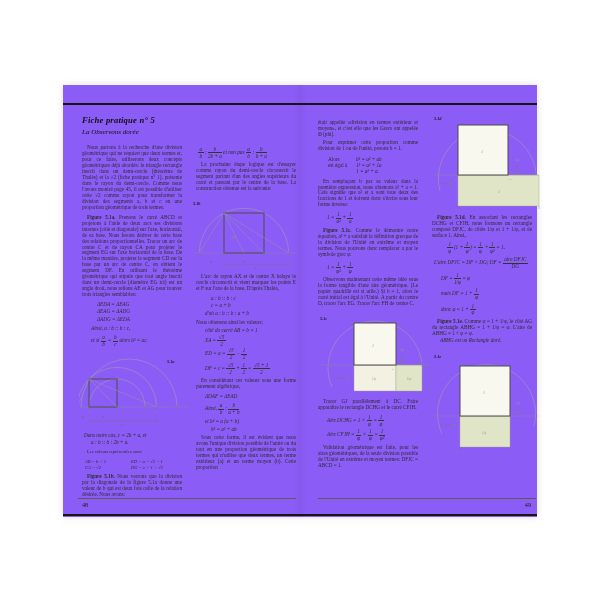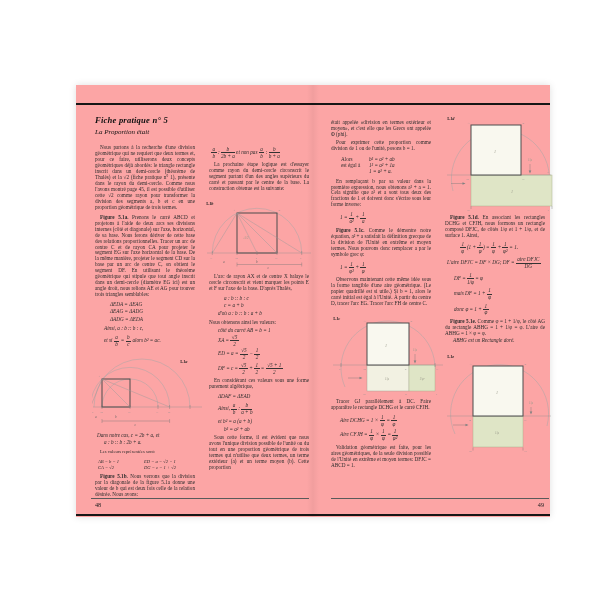--- a/index.html
+++ b/index.html
@@ -1,17 +1,17 @@
 <!DOCTYPE html>
 <html><head>
 <meta charset="utf-8">
 <style>
   html,body{margin:0;padding:0;width:600px;height:600px;overflow:hidden;background:#ffffff;
             font-family:"Liberation Serif","DejaVu Serif",serif;}
-  .spread{position:absolute;left:76px;top:85px;width:474px;height:432px;background:#fca5a5;
+  .spread{position:absolute;left:63px;top:85px;width:474px;height:432px;background:#8b5cf6;
           box-shadow:0 0 7px rgba(0,0,0,.13);border:1px solid #ececе8;}
   .spine{position:absolute;left:231px;top:0;width:12px;height:100%;
          background:linear-gradient(90deg,rgba(0,0,0,0),rgba(0,0,0,.045) 50%,rgba(0,0,0,0));}
   .rule-top{position:absolute;left:0;right:0;top:18px;height:2px;background:#161616;}
   .rule-bottom{position:absolute;left:0;right:0;top:429px;height:2px;background:#161616;}
   .footer-rule{position:absolute;top:413px;height:1px;background:#5a5a5a;}
   .fr-l{left:15px;width:218px}.fr-r{left:255px;width:218px}
   .pagenum{position:absolute;top:416px;font-size:6.2px;color:#222;}
   .pn-l{left:19px}.pn-r{right:6px}
   .header{position:absolute;left:19px;top:30px;color:#111;}
@@ -54,21 +54,21 @@
 </head>
 <body>
 
 <div class="spread">
   <div class="rule-top"></div>
   <div class="spine"></div>
 
   <div>
     <div class="header">
       <div class="title">Fiche pratique n° 5</div>
-      <div class="subtitle">La Proportion était</div>
+      <div class="subtitle">La Observons dorée</div>
     </div>
 
     <div class="col" style="left:19px;top:60px;">
       <p>Nous partons à la recherche d'une division géométrique qui ne requiert que deux termes et, pour ce faire, utiliserons deux concepts géométriques déjà abordés: le triangle rectangle inscrit dans un demi-cercle (théorème de Thalès) et la √2 (fiche pratique n° 1), présente dans le rayon du demi-cercle. Comme nous l'avons montré page 45, il est possible d'utiliser cette √2 comme rayon pour transformer la division des segments a, b et c en une proportion géométrique de trois termes.</p>
       <p><span class="lead">Figure 5.1a.</span><span> Prenons le carré ABCD et projetons à l'aide de deux arcs ses divisions internes (côté et diagonale) sur l'axe, horizontal, de sa base. Nous ferons dériver de cette base des relations proportionnelles. Tracer un arc de centre C et de rayon CA pour projeter le segment EG sur l'axe horizontal de la base. De la même manière, projeter le segment CD sur la base par un arc de centre C, on obtient le segment DF. En utilisant le théorème géométrique qui stipule que tout angle inscrit dans un demi-cercle (diamètre EG ici) est un angle droit, nous relions AE et AG pour trouver trois triangles semblables:</span></p>
       <div class="eq eq-c eq-tight">ΔEDA = ΔEAG</div>
       <div class="eq eq-c eq-tight">ΔEAG = ΔADG</div>
       <div class="eq eq-c">ΔADG = ΔEDA</div>
       <div class="eq">Ainsi, a : b :: b : c,</div>
       <div class="eq">et si  <span class="frac"><span class="fn">a</span><span class="fd">b</span></span> = <span class="frac"><span class="fn">b</span><span class="fd">c</span></span>  alors b² = ac.</div>

